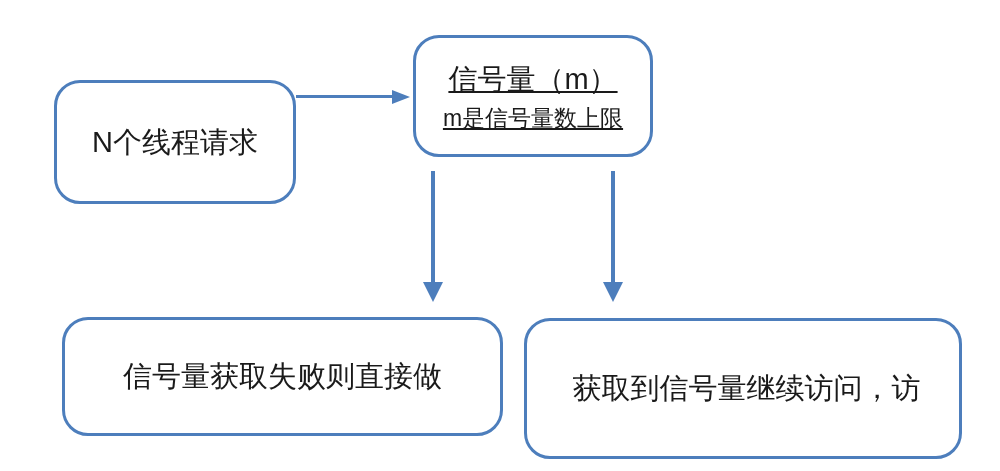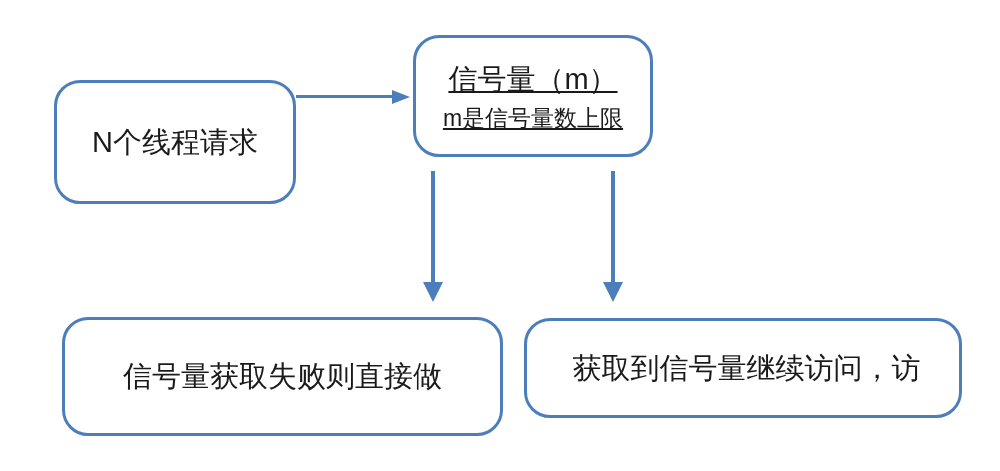--- a/index.html
+++ b/index.html
@@ -35,21 +35,21 @@
   }
   .node .sub {
     font-size: 23px;
     line-height: 1.35;
     margin-top: 2px;
     white-space: nowrap;
   }
   #node-threads   { left: 54px;  top: 36px;  width: 242px; height: 124px; margin-top: 44px; }
   #node-semaphore { left: 413px; top: 35px;  width: 240px; height: 122px; text-decoration: underline; }
   #node-fallback  { left: 62px;  top: 317px; width: 441px; height: 119px; }
-  #node-access    { left: 524px; top: 318px; width: 438px; height: 100px; padding-left: 7px; }
+  #node-access    { left: 524px; top: 318px; width: 438px; height: 141px; padding-left: 7px; }
 
   .shaft {
     position: absolute;
     background: var(--color-accent, #4d7ebc);
   }
   .head-right {
     position: absolute;
     width: 0; height: 0;
     border-top: 7px solid transparent;
     border-bottom: 7px solid transparent;

